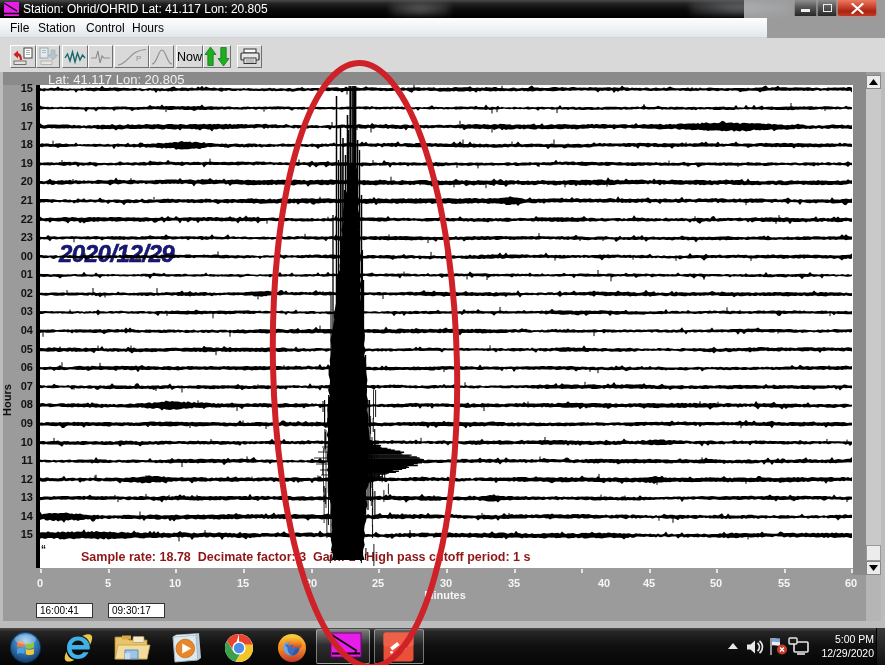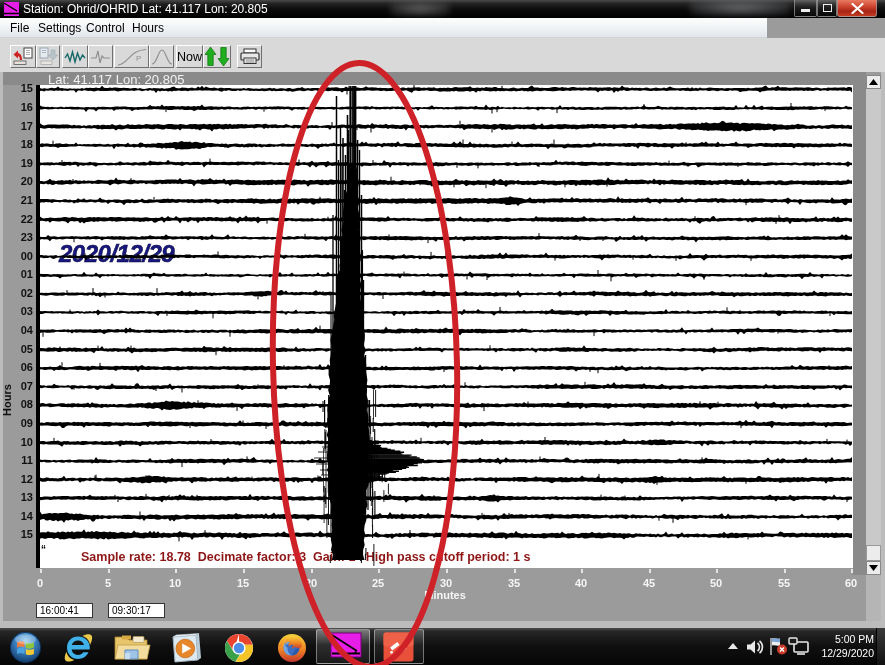--- a/index.html
+++ b/index.html
@@ -1,18 +1,18 @@
 <!DOCTYPE html>
 <html><head><meta charset="utf-8">
 <style>
 * { margin:0; padding:0; box-sizing:border-box; }
 body { font-family:"Liberation Sans", sans-serif; }
 #scr { position:relative; width:885px; height:665px; overflow:hidden; background:#9b9b9b; }
 
-#titlebar { position:absolute; left:0; top:0; width:885px; height:18px;
+#titlebar { position:absolute; left:0; top:0; width:744px; height:18px;
   background:linear-gradient(#4a4a4a 0%, #222 20%, #0a0a0a 55%, #000 100%); }
 #appicon { position:absolute; left:4px; top:2px; }
 #title-text { position:absolute; left:23px; top:2px; font-size:12px; color:#fff; }
 #smudge1 { position:absolute; left:390px; top:2px; width:60px; height:14px; background:radial-gradient(ellipse at center, rgba(200,200,200,0.45), rgba(0,0,0,0)); filter:blur(3px); }
 #smudge2 { position:absolute; left:690px; top:0; width:100px; height:16px; background:radial-gradient(ellipse at center, rgba(190,195,200,0.5), rgba(0,0,0,0)); filter:blur(3px); }
 .wbtn { position:absolute; top:0; height:17px; border:1px solid rgba(160,160,160,0.7); border-top:none;
   display:flex; align-items:center; justify-content:center; }
 #btn-min { left:794px; width:23px; background:linear-gradient(rgba(130,130,130,0.5), rgba(40,40,40,0.6) 45%, rgba(10,10,10,0.8)); border-radius:0 0 2px 2px; }
 #btn-max { left:817px; width:20px; background:linear-gradient(rgba(130,130,130,0.5), rgba(40,40,40,0.6) 45%, rgba(10,10,10,0.8)); border-radius:0 0 2px 2px; }
 #btn-close { left:837px; width:40px; background:linear-gradient(#e87b62 0%, #cf4530 40%, #a82517 70%, #c33a20 100%); border-radius:0 0 3px 3px; }
@@ -88,21 +88,21 @@
         <div class="glyph-max"></div>
       </div>
 <div class="wbtn" id="btn-close">
         <svg width="13" height="11" viewBox="0 0 13 11">
           <path d="M1.5 1 L11.5 10 M11.5 1 L1.5 10" stroke="#fff" stroke-width="2.2" stroke-linecap="round"></path>
         </svg>
       </div>
 </div>
 <div id="menubar">
   <span class="mitem" style="left:10px">File</span>
-  <span class="mitem" style="left:38px">Settings</span>
+  <span class="mitem" style="left:38px">Station</span>
   <span class="mitem" style="left:86px">Control</span>
   <span class="mitem" style="left:132px">Hours</span>
 </div>
 <div id="toolbar">
       <div class="tbtn" style="left:10px;width:26px">
         <svg width="22" height="19" viewBox="0 0 22 19">
           <rect x="12" y="1" width="8" height="10" fill="#fff" stroke="#444" stroke-width="1"></rect>
           <line x1="14" y1="3.5" x2="18" y2="3.5" stroke="#999" stroke-width="0.8"></line>
           <line x1="14" y1="5.5" x2="18" y2="5.5" stroke="#999" stroke-width="0.8"></line>
           <line x1="14" y1="7.5" x2="18" y2="7.5" stroke="#999" stroke-width="0.8"></line>
@@ -559,21 +559,21 @@
     <div class="tick" style="left:784px"></div>
     <div class="tick" style="left:851px"></div>
     <div class="ml" style="left:28px">0</div>
     <div class="ml" style="left:96px">5</div>
     <div class="ml" style="left:163px">10</div>
     <div class="ml" style="left:231px">15</div>
     <div class="ml" style="left:299px">20</div>
     <div class="ml" style="left:366px">25</div>
     <div class="ml" style="left:434px">30</div>
     <div class="ml" style="left:502px">35</div>
-    <div class="ml" style="left:569px">40</div>
+    <div class="ml" style="left:592px">40</div>
     <div class="ml" style="left:637px">45</div>
     <div class="ml" style="left:704px">50</div>
     <div class="ml" style="left:772px">55</div>
     <div class="ml" style="left:839px">60</div>
 <div id="minutes">Minutes</div>
 <div class="tbox" style="left:36px;width:57px">16:00:41</div>
 <div class="tbox" style="left:108px;width:57px">09:30:17</div>
 <div id="sb">
   <div class="sbtn" id="sb-up">
         <svg width="9" height="6" viewBox="0 0 9 6">

